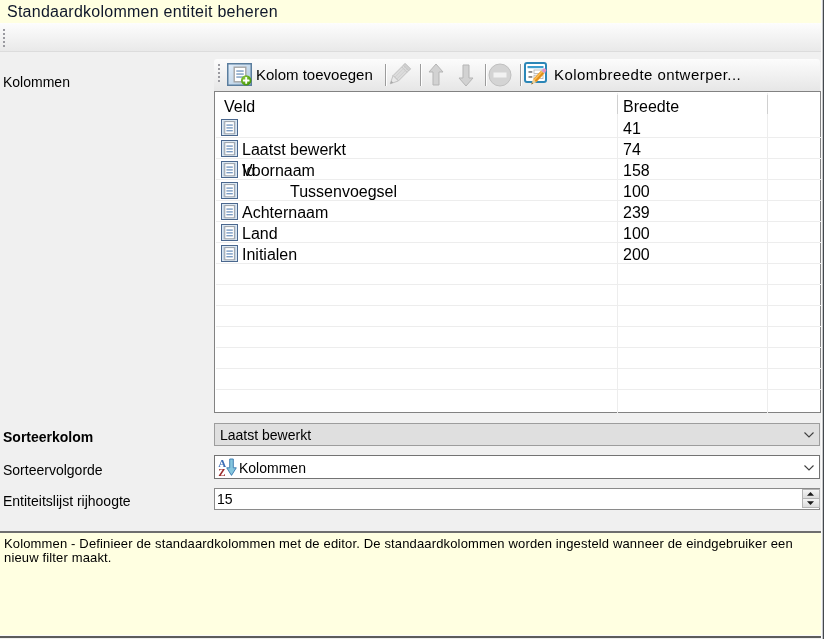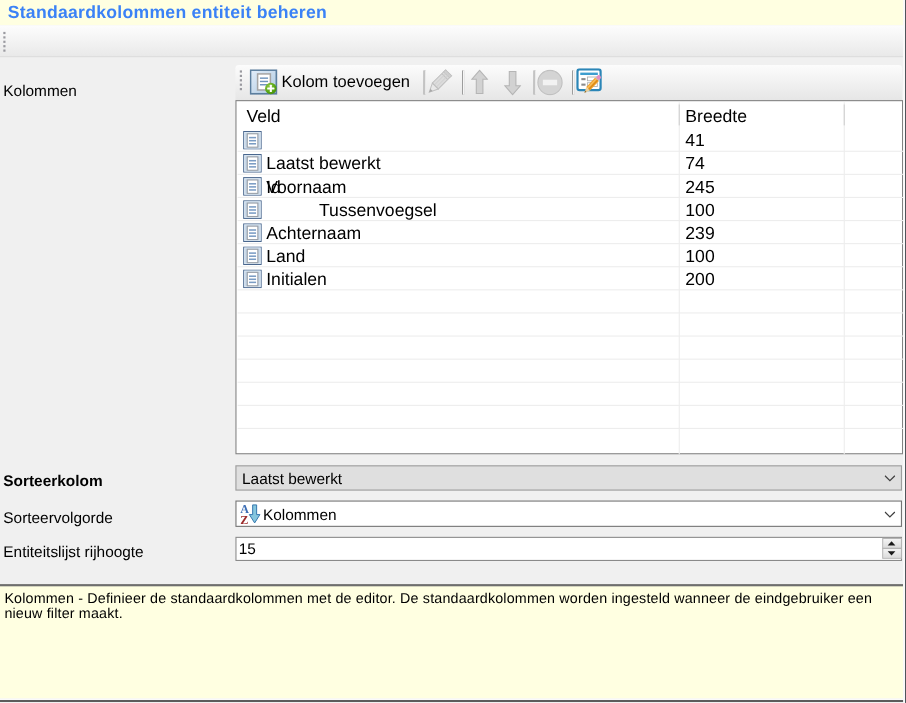--- a/index.html
+++ b/index.html
@@ -10,21 +10,21 @@
     position:relative;
     overflow:hidden;
   }
   .abs { position:absolute; }
   .titleband {
     left:0; top:0; width:822px; height:23px;
     background:#ffffe1;
   }
   .titleband span {
     position:absolute; left:7px; top:3px;
-    font-size:16px; font-weight:bold; color:#3b82f6; letter-spacing:0.25px;
+    font-size:16px; font-weight:normal; color:#0f172a; letter-spacing:0.25px;
   }
   .topstrip {
     left:0; top:23px; width:822px; height:29px;
     background:linear-gradient(#fdfdfd, #e9e9e9);
     border-bottom:1px solid #dcdcdc;
   }
   .grip { position:absolute; }
   .grip i { display:block; width:2px; height:2px; background:#9a9aa0; margin-bottom:2px; }
   .label { font-size:14px; color:#000; }
   .rightedge {
@@ -167,20 +167,21 @@
       <g transform="rotate(43 15 15)">
         <rect x="12.8" y="6.6" width="4.6" height="2" fill="#c4c4c4"></rect>
         <circle cx="15.1" cy="5.9" r="2" fill="#e78fc4"></circle>
         <rect x="12.8" y="8.4" width="4.6" height="11.6" fill="#f2a12c"></rect>
         <line x1="14.35" y1="8.4" x2="14.35" y2="20" stroke="#f8c363" stroke-width="1"></line>
         <line x1="16" y1="8.4" x2="16" y2="20" stroke="#d88a18" stroke-width="1"></line>
         <path d="M12.8 20 L15.1 25 L17.4 20 Z" fill="#ecd09a"></path>
         <path d="M14.2 23 L15.1 25 L16 23 Z" fill="#8a6a30"></path>
       </g>
     </svg>
+    <span class="tbtext" style="left:340px; letter-spacing:0.45px;">Kolombreedte ontwerper...</span>
   </div>
 
   <div class="abs table">
     <div class="vline" style="left:402px;"></div>
     <div class="vline" style="left:552px;"></div>
     <div class="hsep" style="left:402px;"></div>
     <div class="hsep" style="left:552px;"></div>
     <div class="cell" style="left:9px; top:6px;">Veld</div>
     <div class="cell" style="left:408px; top:6px;">Breedte</div>
   <div class="hline" style="top: 45px;"></div>
@@ -218,21 +219,21 @@
     <div class="cell" style="left: 408px; top: 49px;">74</div>
     <svg width="17" height="17" viewBox="0 0 17 17" style="position: absolute; left: 6px; top: 69px;">
       <rect x="0.5" y="0.5" width="16" height="16" fill="#c2d3e5" stroke="#4a678e"></rect>
       <rect x="1.5" y="1.5" width="14" height="14" fill="none" stroke="#dce8f2" stroke-width="1"></rect>
       <rect x="3.8" y="2.6" width="9.6" height="12.2" fill="#fff" stroke="#9aa0a8" stroke-width="1"></rect>
       <rect x="5.4" y="5.4" width="6.4" height="1.4" fill="#7a9cc4"></rect>
       <rect x="5.4" y="8.2" width="6.4" height="1.4" fill="#7a9cc4"></rect>
       <rect x="5.4" y="11" width="6.4" height="1.4" fill="#7a9cc4"></rect>
     </svg>
     <div class="cell" style="left: 27px; top: 70px;">Voornaam</div>
-    <div class="cell" style="left: 408px; top: 70px;">245</div>
+    <div class="cell" style="left: 408px; top: 70px;">158</div>
     <svg width="17" height="17" viewBox="0 0 17 17" style="position: absolute; left: 6px; top: 90px;">
       <rect x="0.5" y="0.5" width="16" height="16" fill="#c2d3e5" stroke="#4a678e"></rect>
       <rect x="1.5" y="1.5" width="14" height="14" fill="none" stroke="#dce8f2" stroke-width="1"></rect>
       <rect x="3.8" y="2.6" width="9.6" height="12.2" fill="#fff" stroke="#9aa0a8" stroke-width="1"></rect>
       <rect x="5.4" y="5.4" width="6.4" height="1.4" fill="#7a9cc4"></rect>
       <rect x="5.4" y="8.2" width="6.4" height="1.4" fill="#7a9cc4"></rect>
       <rect x="5.4" y="11" width="6.4" height="1.4" fill="#7a9cc4"></rect>
     </svg>
     <div class="cell" style="left: 27px; top: 91px; margin-left: 48px;">Tussenvoegsel</div>
     <div class="cell" style="left: 408px; top: 91px;">100</div>

